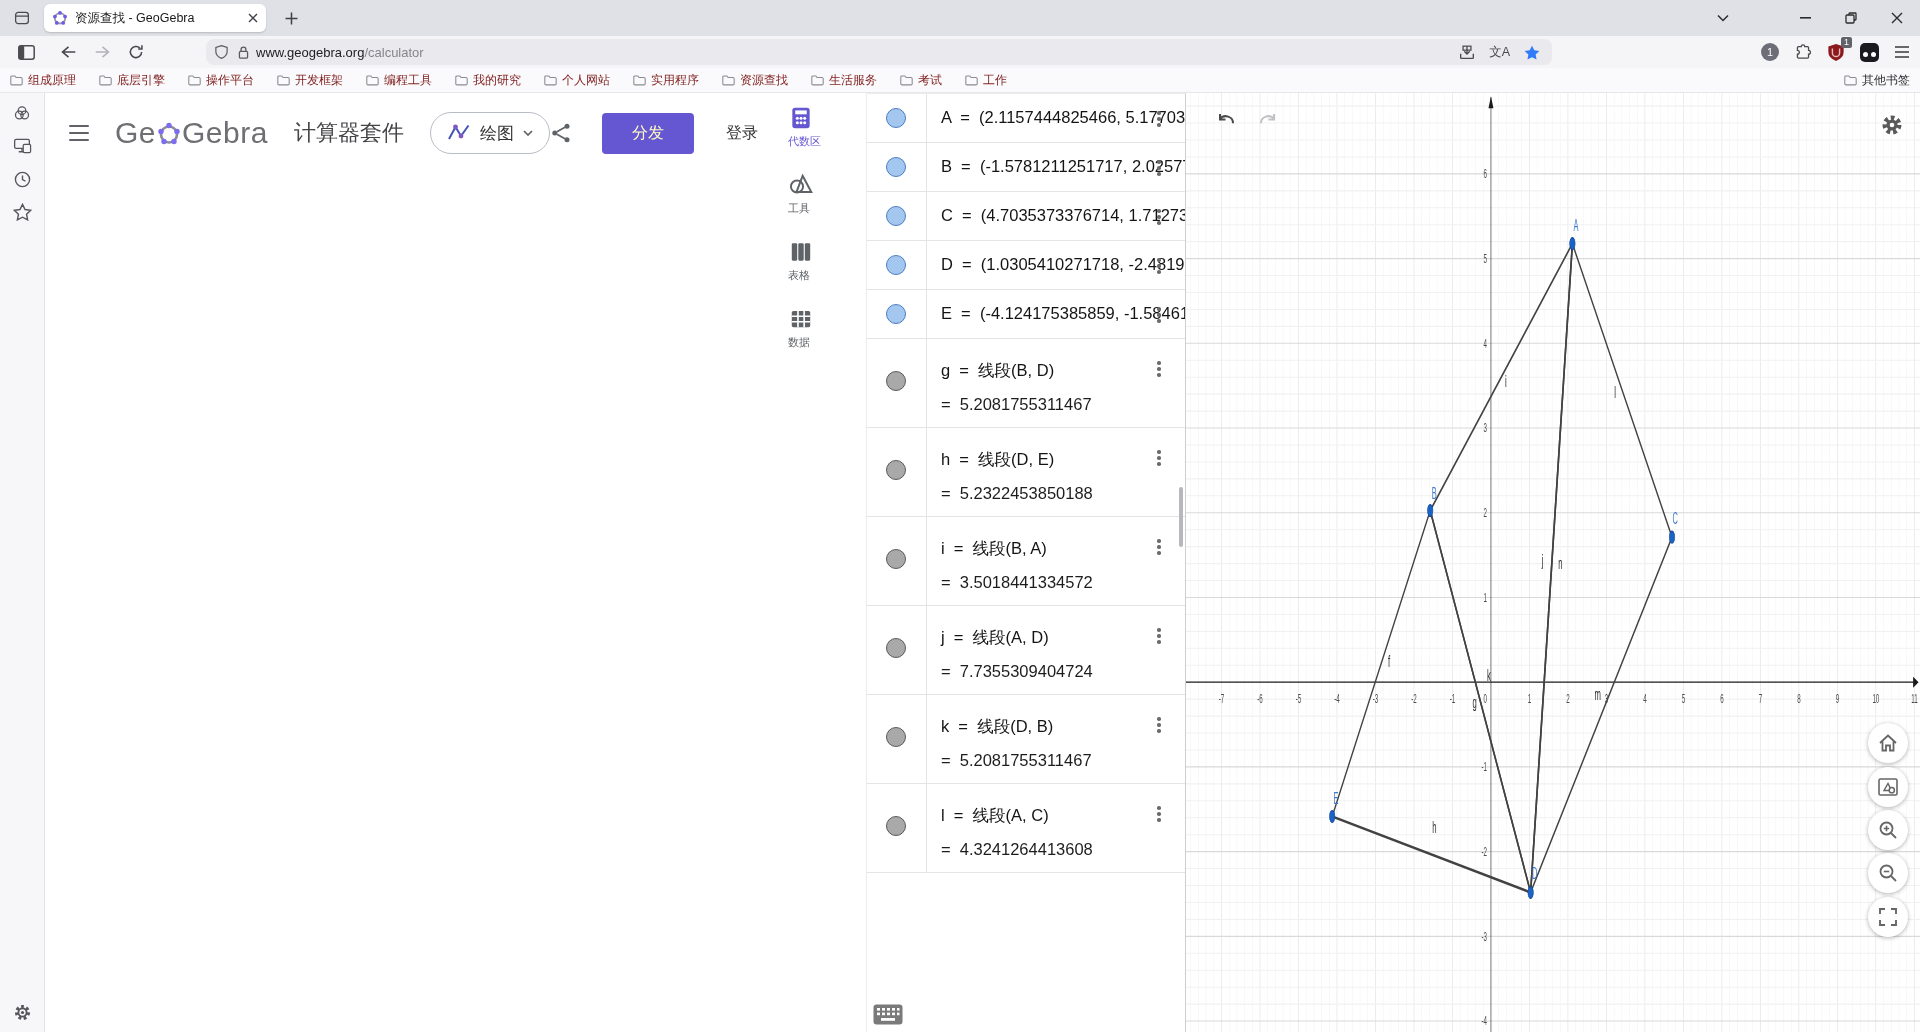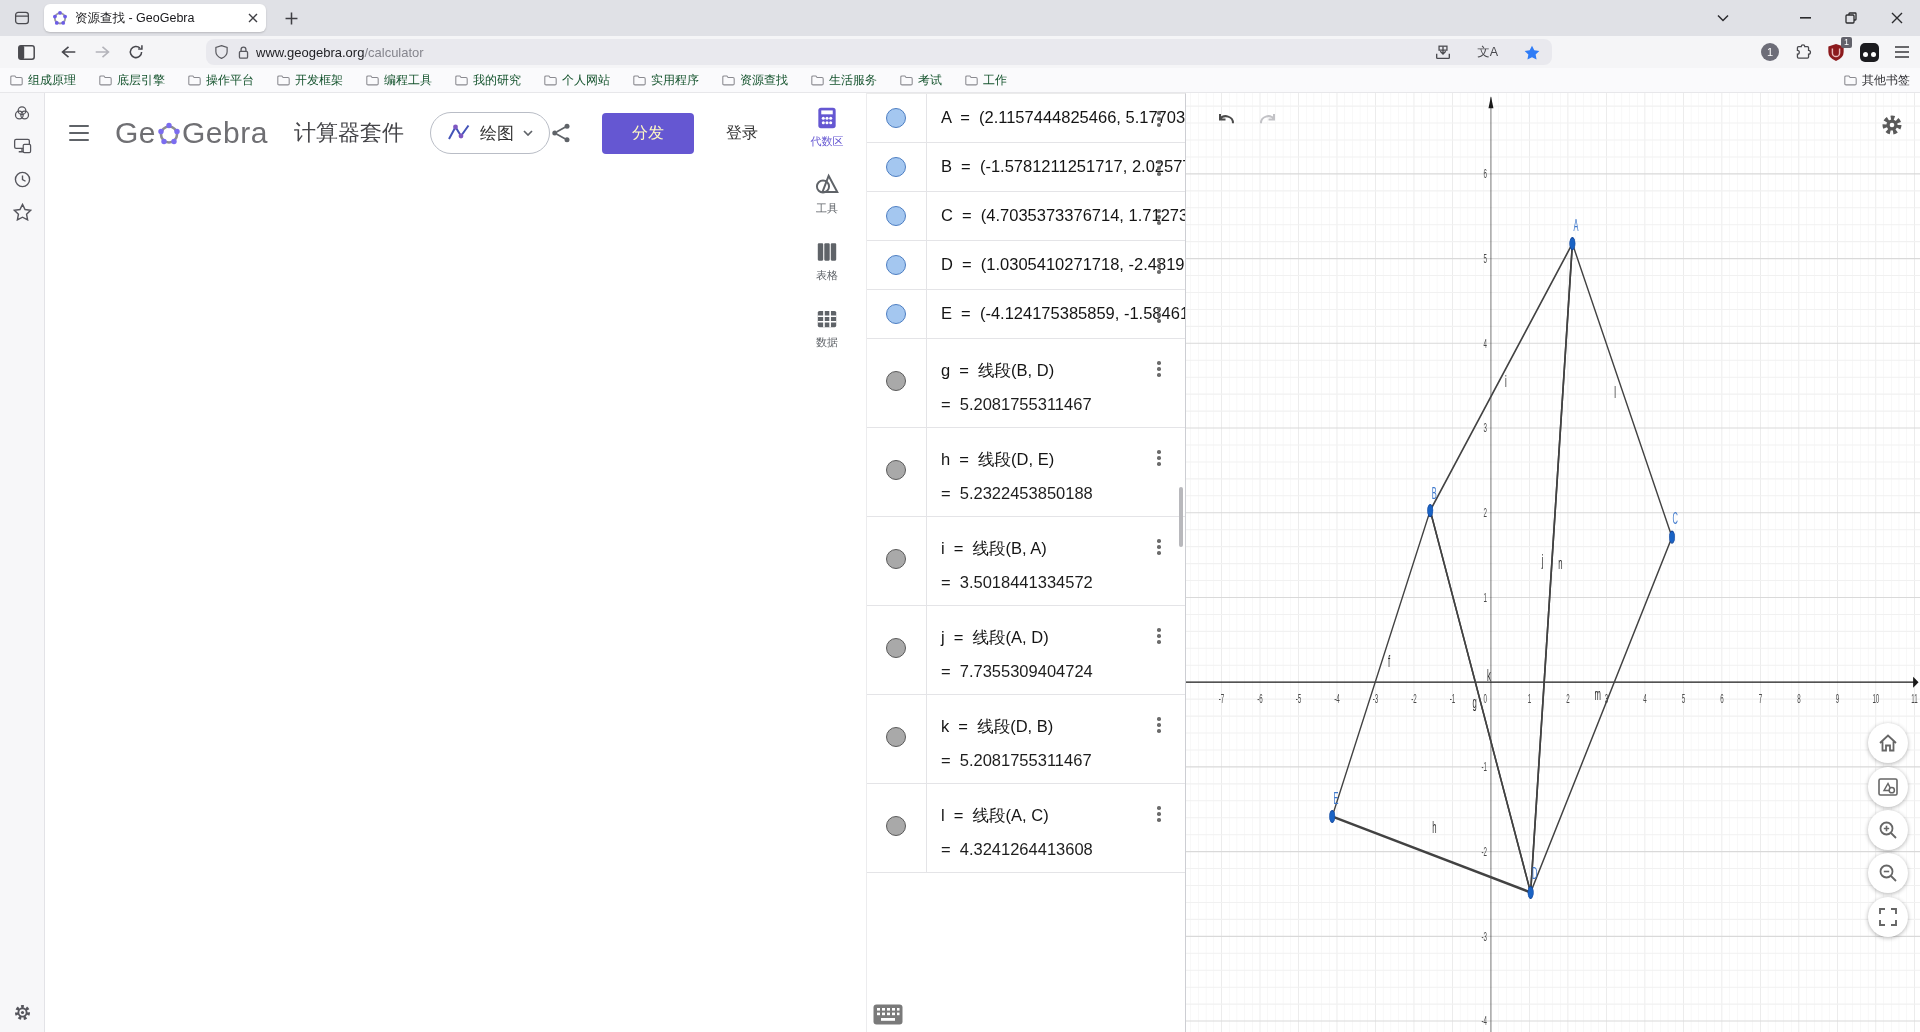--- a/index.html
+++ b/index.html
@@ -16,34 +16,34 @@
   .newtab{color:#3f3f44;font-size:18px;margin-left:12px;width:26px;height:26px;display:flex;align-items:center;justify-content:center;}
   .win-controls{margin-left:auto;display:flex;align-items:center;height:100%;}
   .win-btn{width:46px;height:100%;display:flex;align-items:center;justify-content:center;color:#2b2b2e;}
   .win-btn.chev{margin-right:36px;}
 
   .navbar{height:32px;background:#f5f5f7;display:flex;align-items:center;flex:0 0 auto;}
   .nav-ic{width:28px;height:26px;display:flex;align-items:center;justify-content:center;margin-left:6px;border-radius:4px;}
   .urlbar{height:26px;background:#e9e9ee;border-radius:8px;margin-left:56px;width:1330px;display:flex;align-items:center;padding:0 8px;}
   .url-text{font-size:13px;margin-left:6px;color:#222226;flex:1;}
   .url-text .path{color:#85858d;}
-  .urlbar .right-ic{display:flex;align-items:center;gap:26px;margin-right:4px;}
+  .urlbar .right-ic{display:flex;align-items:center;gap:14px;margin-right:4px;}
   .nav-right{display:flex;align-items:center;margin-left:auto;margin-right:10px;gap:15px;}
   .badge-circle{width:18px;height:18px;border-radius:50%;background:#6d6d78;color:#fff;font-size:11px;
     display:flex;align-items:center;justify-content:center;}
   .ubo{position:relative;display:flex;}
   .ubo .mini-badge{position:absolute;top:-6px;right:-7px;background:#62626b;color:#fff;font-size:9px;
     padding:0 3px;border-radius:2px;line-height:11px;}
   .darkext{width:19px;height:19px;border-radius:5px;background:#1b1b1f;position:relative;}
   .darkext i{position:absolute;top:9px;width:5px;height:5px;border-radius:50%;background:#fff;}
   .darkext i:first-child{left:3px}.darkext i:last-child{right:3px}
 
   .bookmarks{height:24px;background:#fafafc;border-bottom:1px solid #e7e7ea;display:flex;align-items:center;
     padding:0 10px;gap:23px;flex:0 0 auto;}
-  .bm{display:flex;align-items:center;gap:5px;font-size:12px;color:#14532d;white-space:nowrap;}
+  .bm{display:flex;align-items:center;gap:5px;font-size:12px;color:#7f1d1d;white-space:nowrap;}
   .bm-other{margin-left:auto;display:flex;align-items:center;gap:5px;font-size:12px;color:#2f2f33;}
 
   
   .approw{flex:1;display:flex;min-height:0;}
   .fx-sidebar{width:44px;background:#f7f7f9;border-right:1px solid #e3e3e7;display:flex;flex-direction:column;
     align-items:center;padding-top:8px;gap:9px;position:relative;flex:0 0 auto;}
   .sb-ic{width:28px;height:24px;display:flex;align-items:center;justify-content:center;border-radius:4px;}
   .sb-gear{position:absolute;bottom:8px;}
 
   .geo{flex:1;display:flex;flex-direction:row;min-width:0;}
@@ -54,21 +54,21 @@
   .geo-title{font-size:22px;color:#454549;margin-left:26px;}
   .app-pill{margin-left:26px;height:40px;border:1px solid #b9bdc6;border-radius:21px;display:flex;align-items:center;
     gap:9px;padding:0 16px;font-size:17px;color:#333;}
   .hdr-spacer{flex:1;}
   .share-btn{margin-right:30px;display:flex;}
   .dist-btn{background:#6557d2;color:#fef9c3;font-size:16px;border-radius:4px;padding:10px 30px;margin-right:32px;}
   .login{font-size:16px;color:#333;}
 
   .geo-body{flex:1;display:flex;min-height:0;}
   .rail{width:78px;background:#fff;display:flex;flex-direction:column;align-items:center;padding-top:12px;gap:23px;flex:0 0 auto;}
-  .rail-item{display:flex;flex-direction:column;align-items:center;gap:3px;color:#5f6368;width:100%;}
+  .rail-item{display:flex;flex-direction:column;gap:3px;color:#5f6368;width:100%;}
   .rail-item.active{color:#6557d2;}
   .rail-item span{font-size:11px;}
 
   .panel{width:318px;border-left:1px solid #ececee;border-right:1px solid #cdced3;border-top:1px solid #ebebeb;
     background:#fff;position:relative;overflow:hidden;flex:0 0 auto;}
   .row{display:flex;border-bottom:1px solid #e4e4e7;}
   .row.point{height:48px;}
   .row.segment{height:88px;}
   .gutter{width:59px;border-right:1px solid #e4e4e7;display:flex;justify-content:center;flex:0 0 auto;}
   .marble{width:20px;height:20px;border-radius:50%;box-sizing:border-box;}

